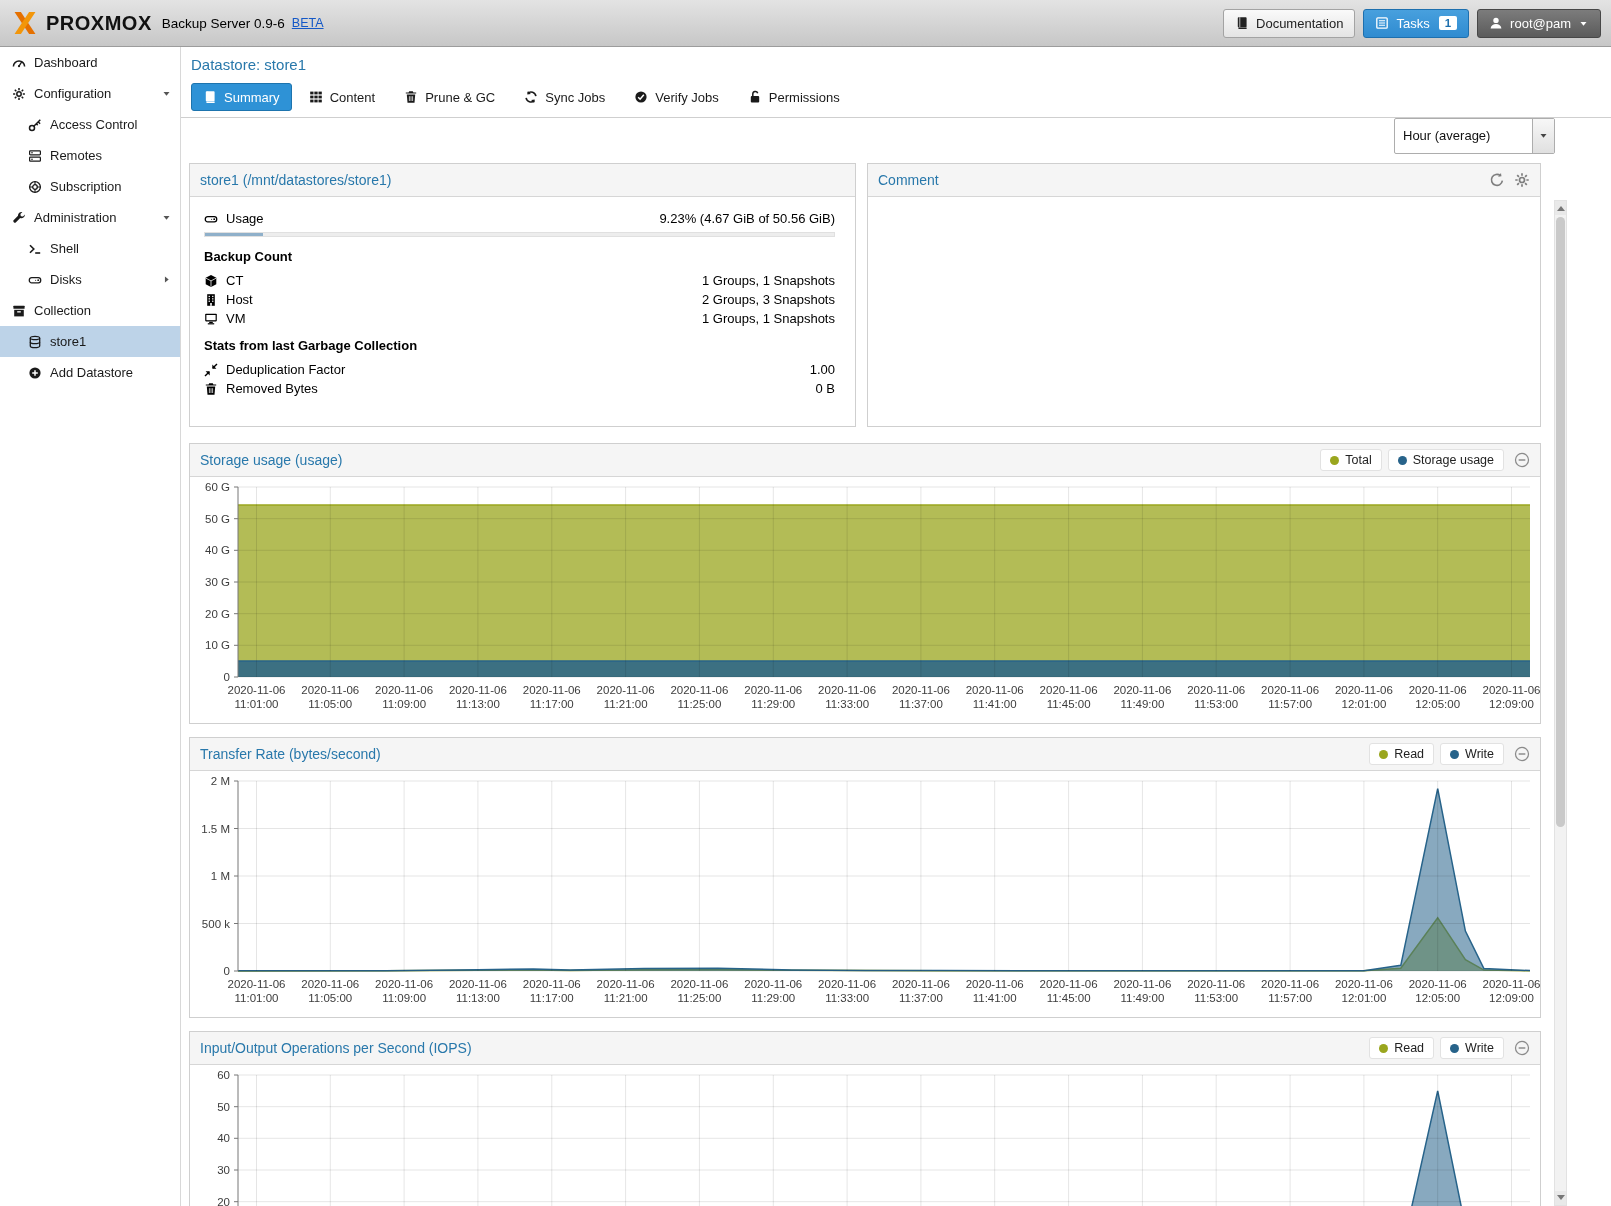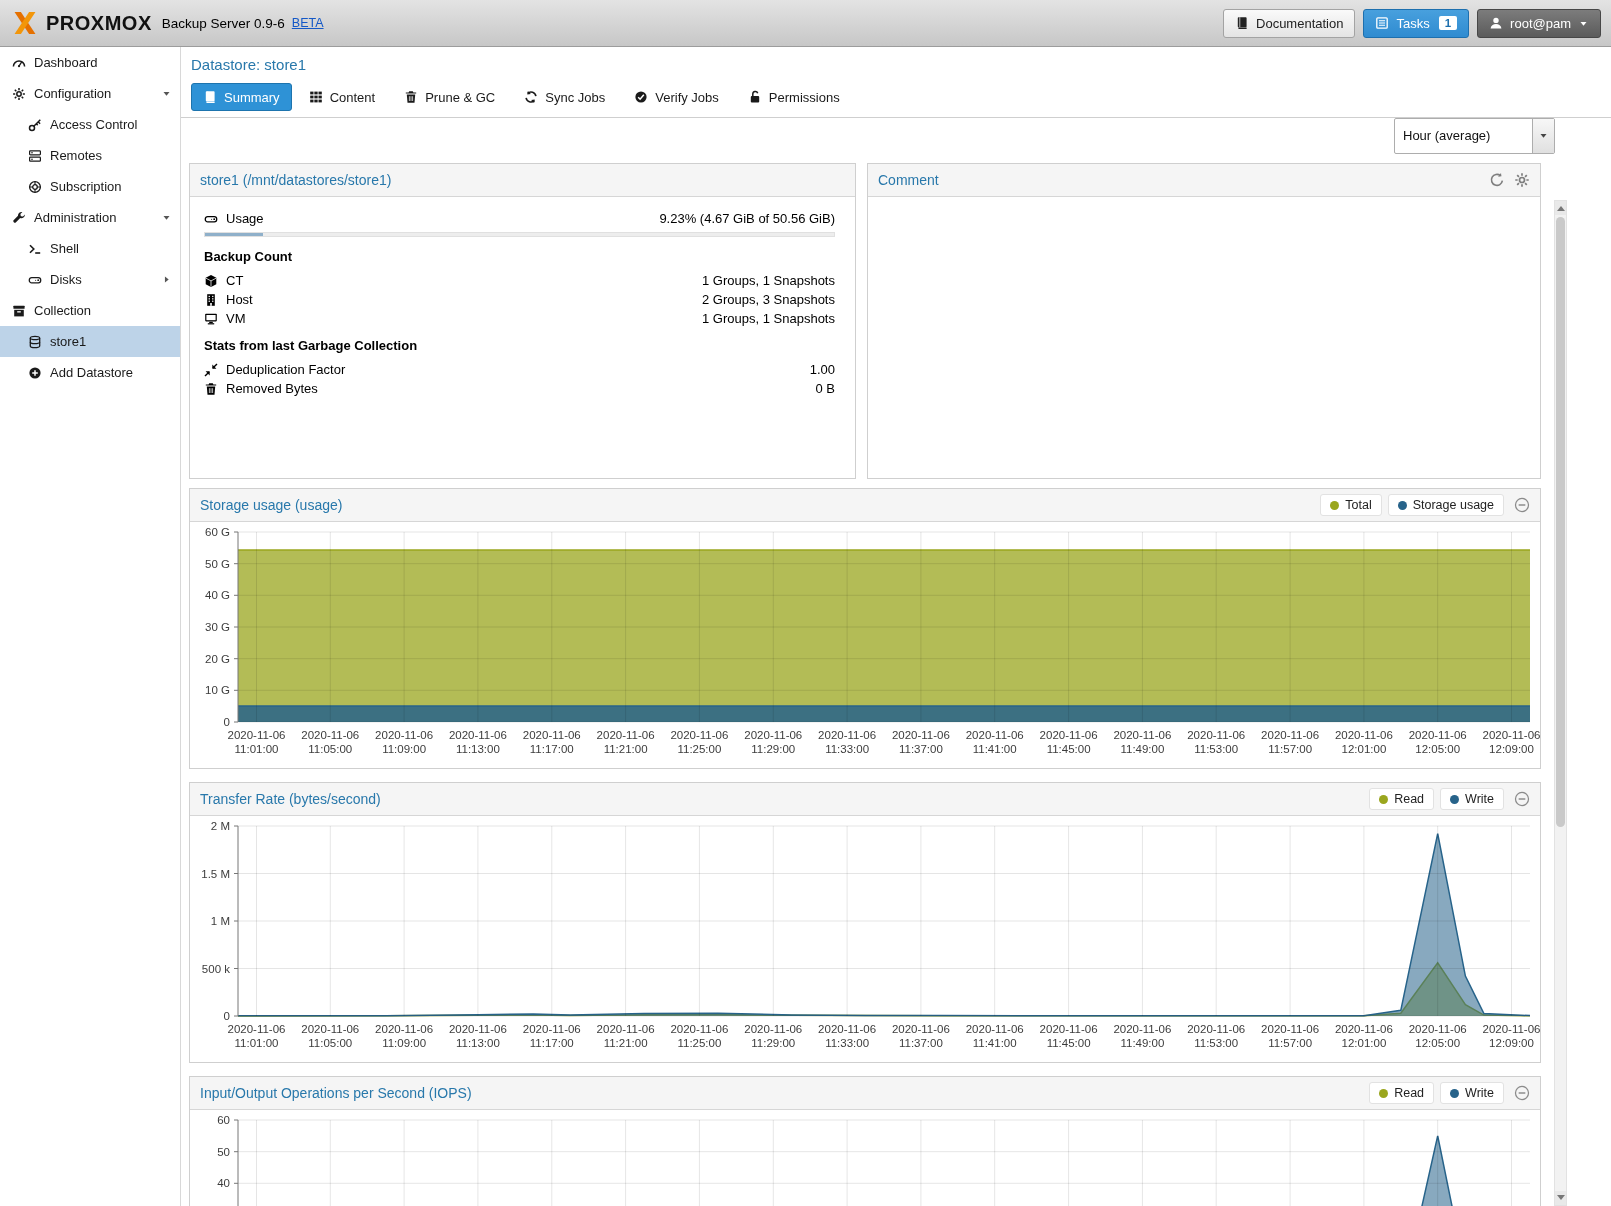--- a/index.html
+++ b/index.html
@@ -36,21 +36,21 @@
     border-radius:3px;background:transparent;font-size:13px;color:#1a1a1a;cursor:pointer;font-family:inherit}
   .tab.active{background:#2e92d6;border-color:#1d74ae;color:#fff}
   .toolbar{height:35px;display:flex;align-items:center;justify-content:flex-end;padding-right:56px}
   .combo{display:flex;align-items:center;width:161px;height:36px;border:1px solid #adadad;border-radius:2px;background:#fff;cursor:pointer}
   .combo .txt{flex:1;padding-left:8px;font-size:13px;color:#111;white-space:nowrap}
   .combo .trig{width:22px;height:100%;border-left:1px solid #adadad;background:linear-gradient(#f7f7f7,#e0e0e0);
     display:flex;align-items:center;justify-content:center;color:#444}
 
   
   .content{margin:10px 0 0 8px;width:1352px}
-  .row1{display:grid;grid-template-columns:667px 1fr;gap:11px;height:316px;margin-bottom:9px}
+  .row1{display:grid;grid-template-columns:667px 1fr;gap:11px;height:264px;margin-bottom:16px}
   .panel{border:1px solid #cfcfcf;background:#fff;display:flex;flex-direction:column;overflow:hidden}
   .panel-hd{display:flex;align-items:center;min-height:33px;padding:4px 10px;background:#f5f5f5;border-bottom:1px solid #d6d6d6}
   .panel-title{color:#2878ab;font-size:14px}
   .tools{margin-left:auto;display:flex;align-items:center;gap:9px;color:#7e7e7e}
   .legend{margin-left:auto;display:flex;align-items:center;gap:6px}
   .chip{display:inline-flex;align-items:center;gap:6px;background:#fff;border:1px solid #e2e2e2;border-radius:3px;
     padding:3px 9px;font-size:12.5px;color:#222;cursor:pointer}
   .dot{width:9px;height:9px;border-radius:50%;display:inline-block}
   .tool-ic{color:#8b8b8b;margin-left:10px;cursor:pointer}
   .panel-bd{flex:1;background:#fff}

